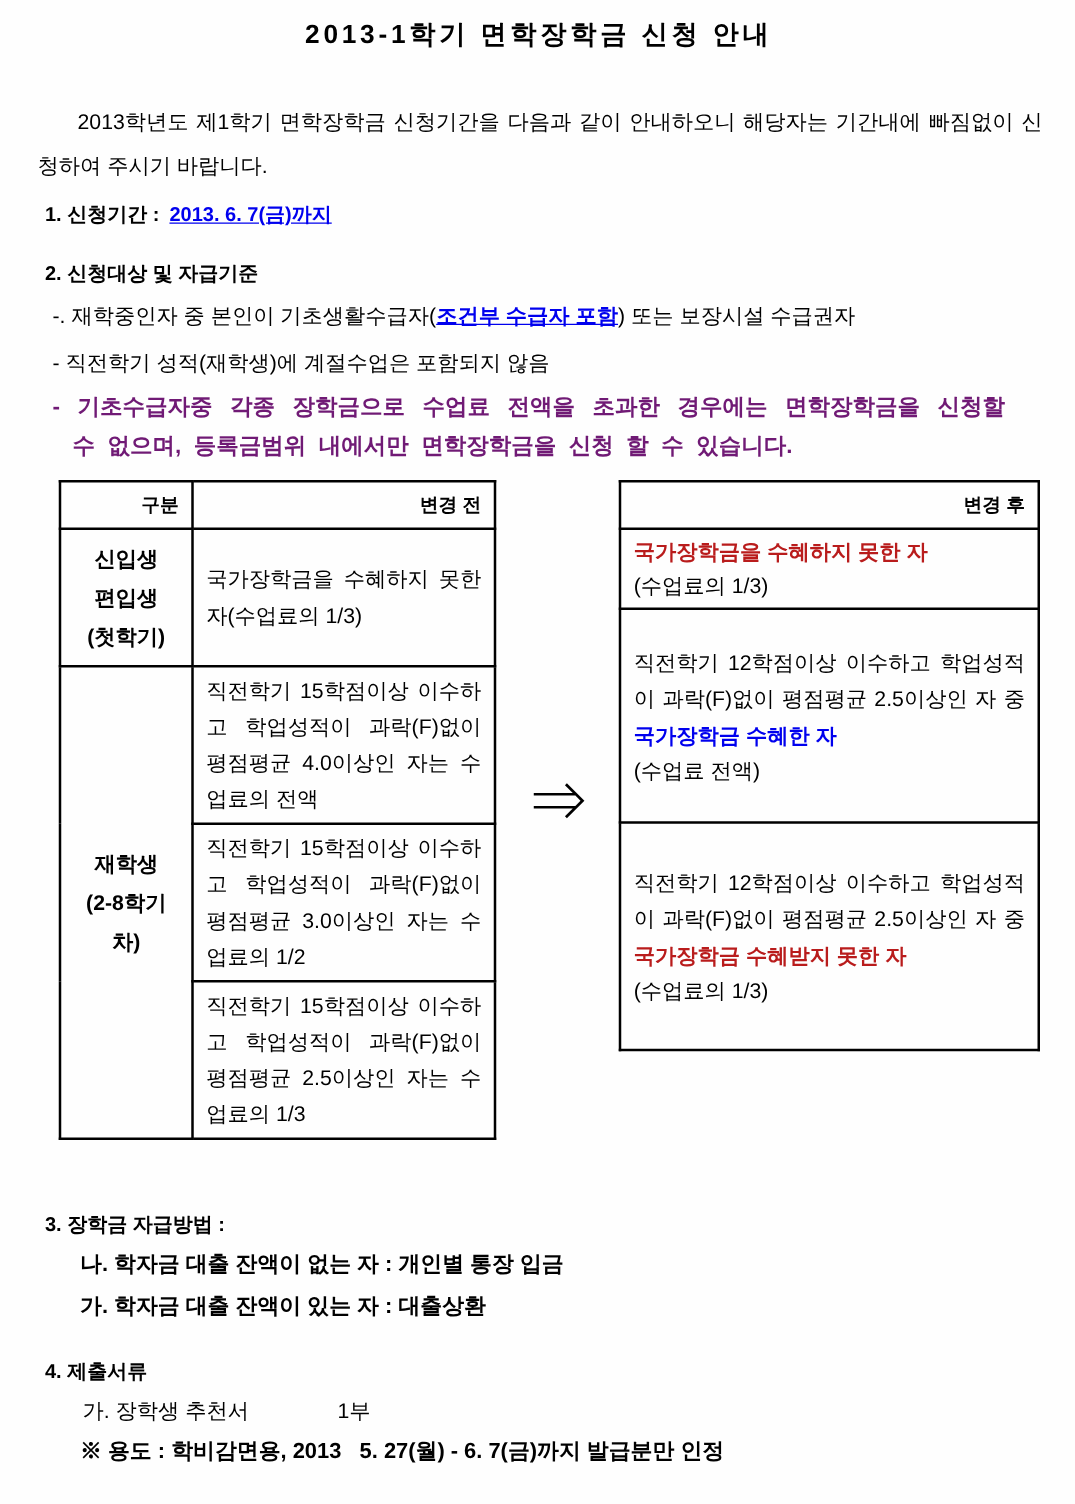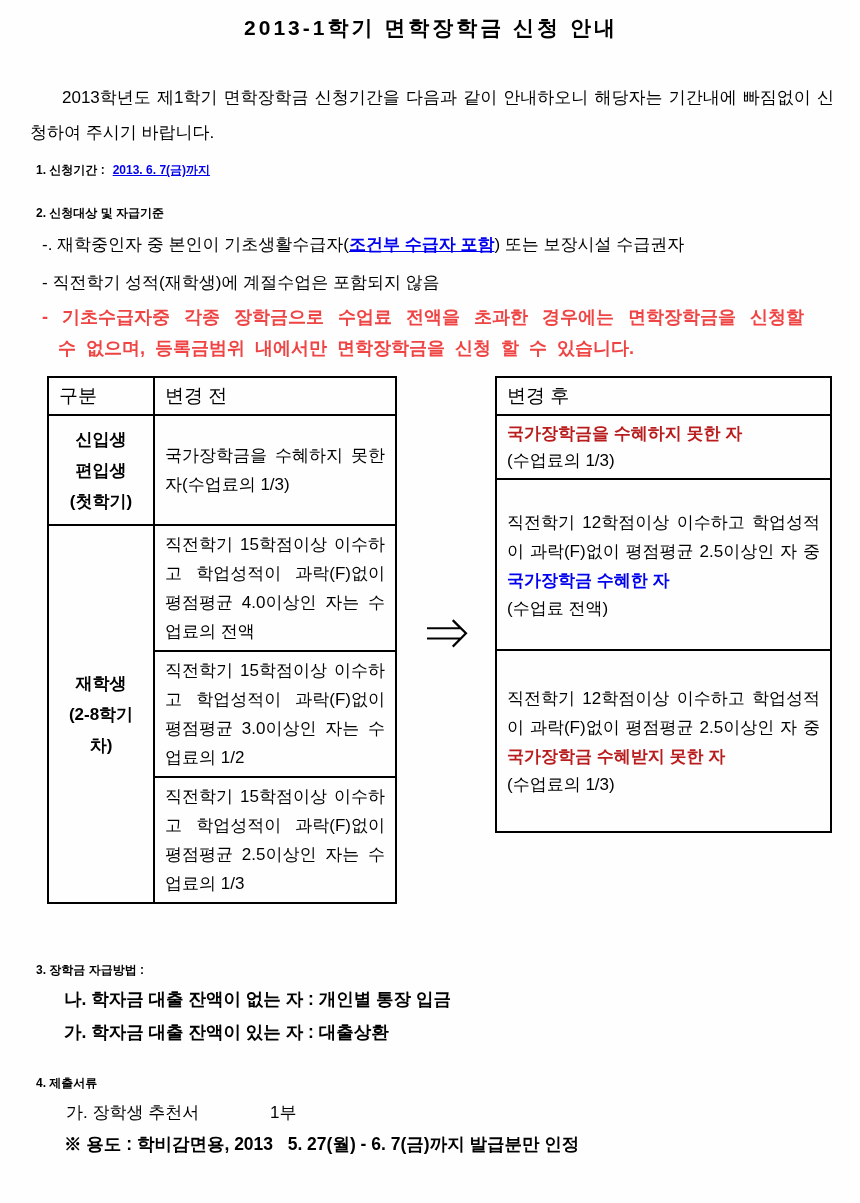--- a/index.html
+++ b/index.html
@@ -23,58 +23,58 @@
     line-height: 44px;
   }
   .intro {
     margin-top: 30px;
     font-size: 17px;
     line-height: 35px;
     text-align: justify;
     text-indent: 32px;
     width: 804px;
   }
-  .sec-line { font-size: 12px; font-weight: bold; }
+  .sec-line { font-size: 16px; font-weight: bold; }
   .sec1 { margin-top: 12px; padding-left: 6px; }
   .blue-link {
     color: #0000ee;
     font-weight: bold;
     text-decoration: underline;
     margin-left: 8px;
     white-space: pre;
   }
   .sec2-head { margin-top: 26px; padding-left: 6px; }
   .bullet {
     margin-top: 8px;
     padding-left: 12px;
     font-size: 17px;
     line-height: 30px;
   }
   .blue-inline { color: #0000ee; font-weight: bold; text-decoration: underline; }
   .warning {
     margin-top: 4px;
     padding-left: 12px;
-    color: #ef4444;
+    color: #701a75;
     font-weight: bold;
     font-size: 18px;
     line-height: 31px;
     word-spacing: 9px;
     width: 816px;
   }
   .warning .w2 { padding-left: 16px; word-spacing: 5px; }
 
   
   .tables { display: flex; margin-top: 12px; margin-left: 17px; align-items: flex-start; }
   table.cmp { border-collapse: collapse; table-layout: fixed; font-size: 17px; }
   .cmp th, .cmp td {
     border: 2px solid #000;
     vertical-align: middle;
     padding: 4px 10px;
   }
-  .cmp th { text-align: left; font-weight: normal; font-size: 19px; }
+  .cmp th { text-align: right; font-weight: bold; font-size: 15px; }
   .tb-before { width: 348px; }
   .tb-after  { width: 356px; }
   .label-cell {
     text-align: center;
     font-weight: bold;
     white-space: pre-line;
     line-height: 31px;
     padding: 4px 4px;
     border-radius: 29px;
   }

